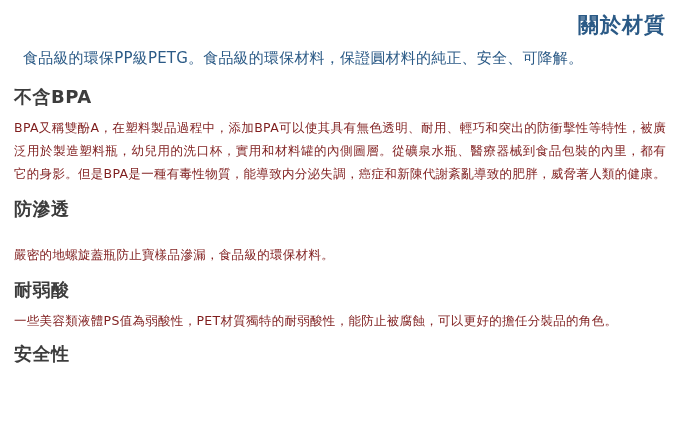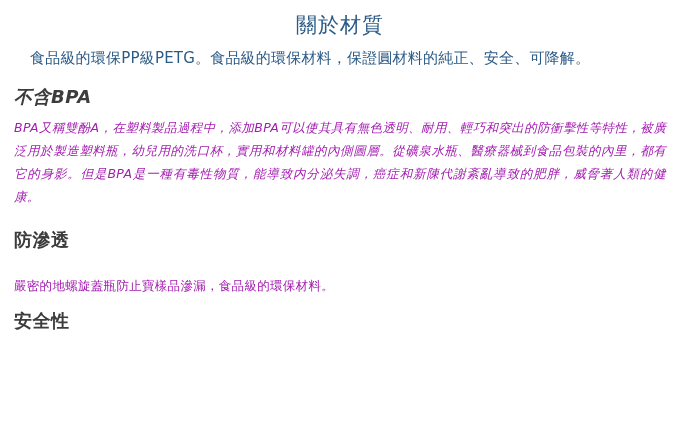--- a/index.html
+++ b/index.html
@@ -15,56 +15,56 @@
     overflow: hidden;
   }
   .page {
     width: 680px;
     height: 445px;
     box-sizing: border-box;
     padding: 8px 14px 0 14px;
     position: relative;
   }
   .doc-title {
-    text-align: center;
+    text-align: right;
     font-size: 21px;
-    font-weight: normal;
+    font-weight: bold;
     color: #2b5a86;
     letter-spacing: 1px;
     margin: 4px 0 8px 0;
     line-height: 1.3;
   }
   .lead {
     font-size: 15px;
     color: #2b5a86;
     line-height: 1.55;
-    margin: 0 0 14px 16px;
+    margin: 0 0 14px 9px;
     letter-spacing: 0.2px;
   }
   .section {
     margin-bottom: 10px;
   }
   .section-heading {
     font-size: 18px;
     font-weight: bold;
     color: #3c3c3c;
     margin: 0 0 6px 0;
     line-height: 1.3;
     letter-spacing: 0.5px;
   }
   .section-body {
     font-size: 12.5px;
-    color: #a21caf;
+    color: #7f1d1d;
     line-height: 1.85;
     margin: 0;
     letter-spacing: 0.3px;
     text-align: justify;
   }
   .sec-bpa .section-heading { margin-bottom: 8px; }
-  .sec-bpa { margin-bottom: 20px; font-style: italic; }
+  .sec-bpa { margin-bottom: 12px; }
   .sec-leak { margin-bottom: 12px; }
   .sec-acid { margin-bottom: 10px; }
   .sec-safety { margin-bottom: 0; }
   .sec-leak .section-heading { margin-bottom: 22px; }
   .sec-acid .section-heading { margin-bottom: 8px; }
   .sec-safety .section-heading { margin-bottom: 0; }
 </style>
 </head>
 <body>
 
@@ -77,18 +77,22 @@
   <div class="section sec-bpa">
     <h2 class="section-heading">不含BPA</h2>
     <p class="section-body">BPA又稱雙酚A，在塑料製品過程中，添加BPA可以使其具有無色透明、耐用、輕巧和突出的防衝擊性等特性，被廣泛用於製造塑料瓶，幼兒用的洗口杯，實用和材料罐的內側圖層。從礦泉水瓶、醫療器械到食品包裝的內里，都有它的身影。但是BPA是一種有毒性物質，能導致内分泌失調，癌症和新陳代謝紊亂導致的肥胖，威脅著人類的健康。</p>
   </div>
 
   <div class="section sec-leak">
     <h2 class="section-heading">防滲透</h2>
     <p class="section-body">嚴密的地螺旋蓋瓶防止寶樣品滲漏，食品級的環保材料。</p>
   </div>
 
+  <div class="section sec-acid">
+    <h2 class="section-heading">耐弱酸</h2>
+    <p class="section-body">一些美容類液體PS值為弱酸性，PET材質獨特的耐弱酸性，能防止被腐蝕，可以更好的擔任分裝品的角色。</p>
+  </div>
 
   <div class="section sec-safety">
     <h2 class="section-heading">安全性</h2>
   </div>
 
 </div>
 
 </body></html>

